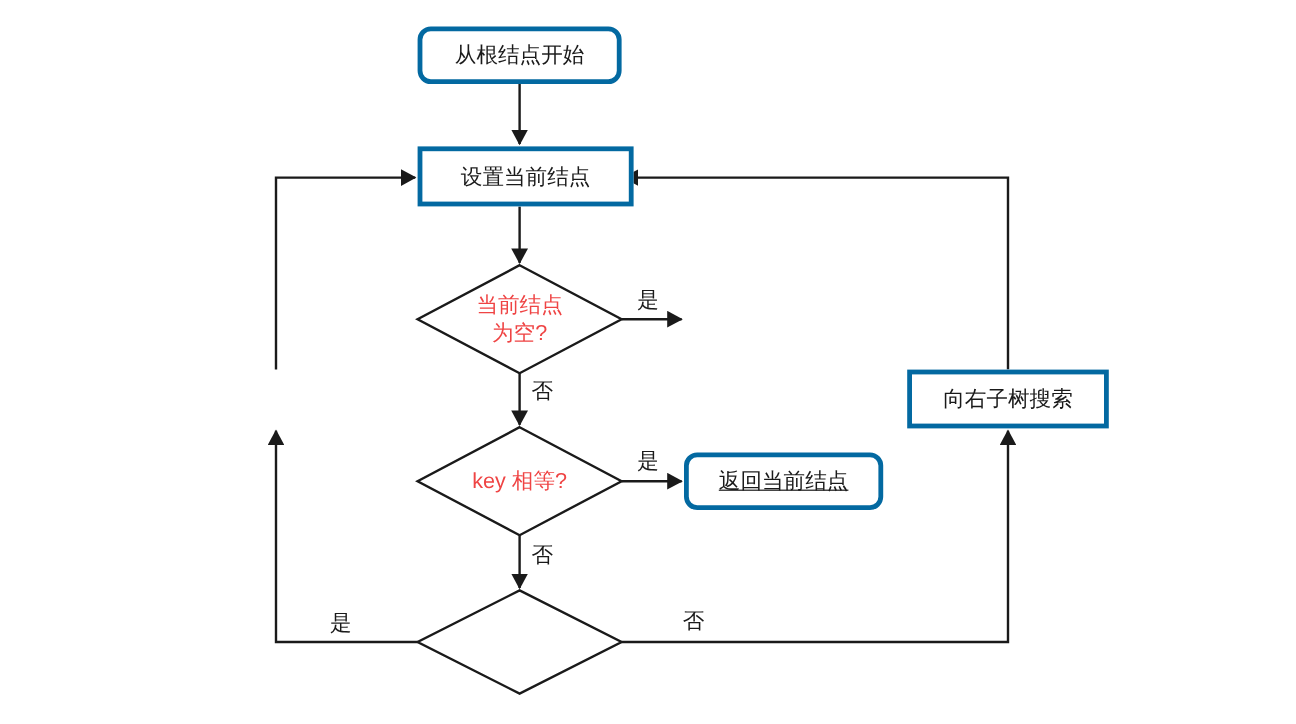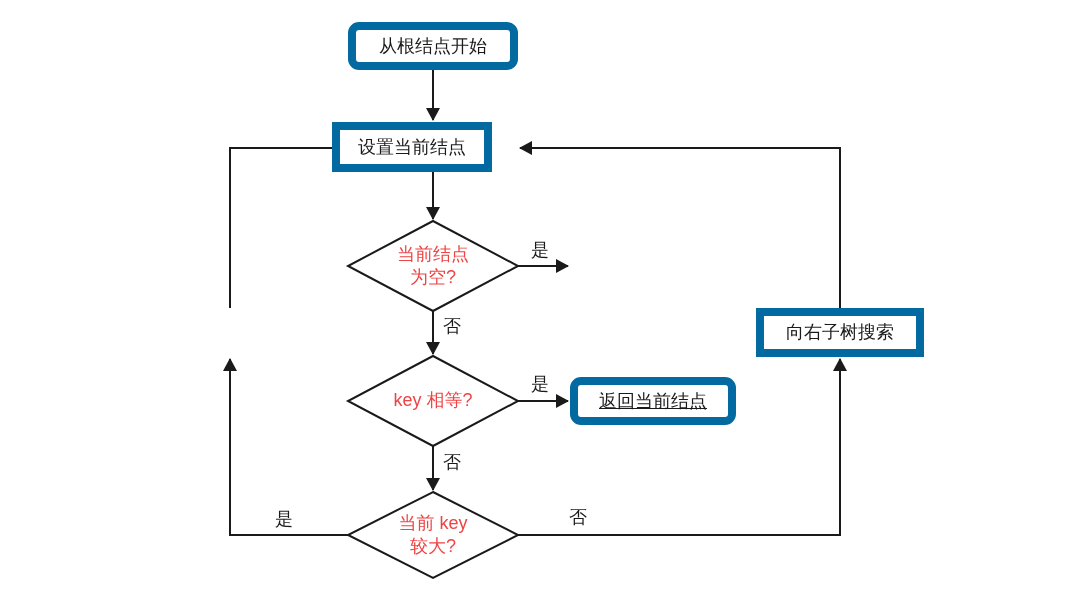--- a/index.html
+++ b/index.html
@@ -29,21 +29,21 @@
   }
   .wires polygon.diamond {
     fill: #ffffff;
     stroke: #1a1a1a;
     stroke-width: 2;
     stroke-linejoin: miter;
   }
   .node {
     position: absolute;
     box-sizing: border-box;
-    border: 8px solid #0369a1;
+    border: 4px solid #0369a1;
     background: #ffffff;
     display: flex;
     align-items: center;
     justify-content: center;
     font-size: 18px;
     color: #1a1a1a;
     text-align: center;
     line-height: 1.25;
   }
   .node.rounded {
@@ -100,39 +100,37 @@
 
     <polygon class="diamond" points="433,221 518,266 433,311 348,266"></polygon>
     <polygon class="diamond" points="433,356 518,401 433,446 348,401"></polygon>
     <polygon class="diamond" points="433,492 518,535 433,578 348,535"></polygon>
   </svg>
 
   <div class="node rounded" style="left:348px; top:22px; width:170px; height:48px;">
     <span>从根结点开始</span>
   </div>
 
-  <div class="node" style="left:332px; top:122px; width:160px; height:50px;">
+  <div class="node" style="left:348px; top:122px; width:180px; height:50px;">
     <span>设置当前结点</span>
   </div>
 
 
   <div class="node rounded" style="left:570px; top:377px; width:166px; height:48px;text-decoration:underline;">
     <span>返回当前结点</span>
   </div>
 
 
   <div class="node" style="left:756px; top:308px; width:168px; height:49px;">
     <span>向右子树搜索</span>
   </div>
 
   <div class="diamond-label" style="left:433px; top:266px;">当前结点
 为空?</div>
   <div class="diamond-label" style="left:433px; top:401px;">key 相等?</div>
-  <div class="diamond-label" style="left:433px; top:535px;">当前 key
-较大?</div>
 
   <span class="edge-label" style="left:540px; top:250px;">是</span>
   <span class="edge-label" style="left:452px; top:326px;">否</span>
   <span class="edge-label" style="left:540px; top:384px;">是</span>
   <span class="edge-label" style="left:452px; top:462px;">否</span>
   <span class="edge-label" style="left:284px; top:519px;">是</span>
   <span class="edge-label" style="left:578px; top:517px;">否</span>
 
 </div>
 

